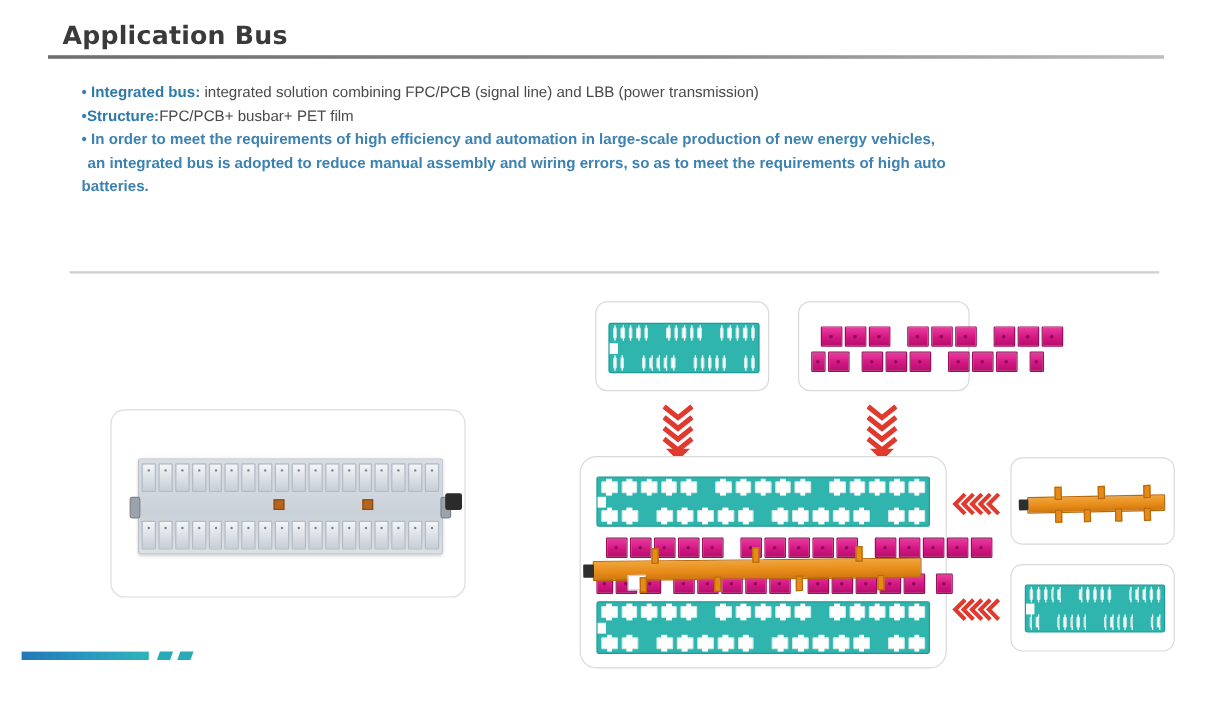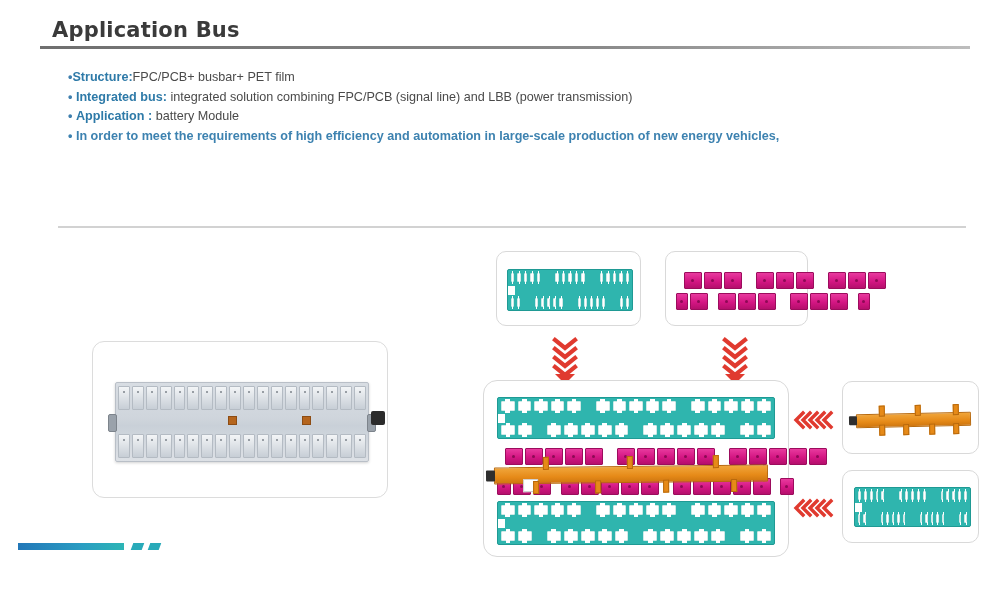--- a/index.html
+++ b/index.html
@@ -164,34 +164,31 @@
 </head>
 <body>
 
 <div id="title-block">
   <div id="page-title">Application Bus</div>
 </div>
 <div id="title-rule"></div>
 
 <div id="bullets">
   <div class="bullet-line">
-    <span class="bullet-dot">•</span><span class="blue-bold">Structure:</span><span>FPC/PCB+ busbar+ PET film</span>
-  </div>
-  <div class="bullet-line">
     <span class="bullet-dot">•</span>
     <span class="blue-bold">Integrated bus:</span>
     <span>integrated solution combining FPC/PCB (signal line) and LBB (power transmission)</span>
   </div>
   <div class="bullet-line">
-    <span class="bullet-dot">•</span>
-    <span class="blue-bold">Application :</span>
-    <span>battery Module</span>
+    <span class="bullet-dot">•</span><span class="blue-bold">Structure:</span><span>FPC/PCB+ busbar+ PET film</span>
   </div>
   <div class="para">
     <span class="ln">• In order to meet the requirements of high efficiency and automation in large-scale production of new energy vehicles,</span>
+    <span class="ln i">an integrated bus is adopted to reduce manual assembly and wiring errors, so as to meet the requirements of high auto</span>
+    <span class="ln">batteries.</span>
   </div>
 </div>
 
 <div id="mid-rule"></div>
 
 <div class="card photo-card" id="photo-card">
   <div class="pcb-photo">
     <div class="endtab l"></div>
     <div class="endtab r"></div>
     <div class="conn"></div>

